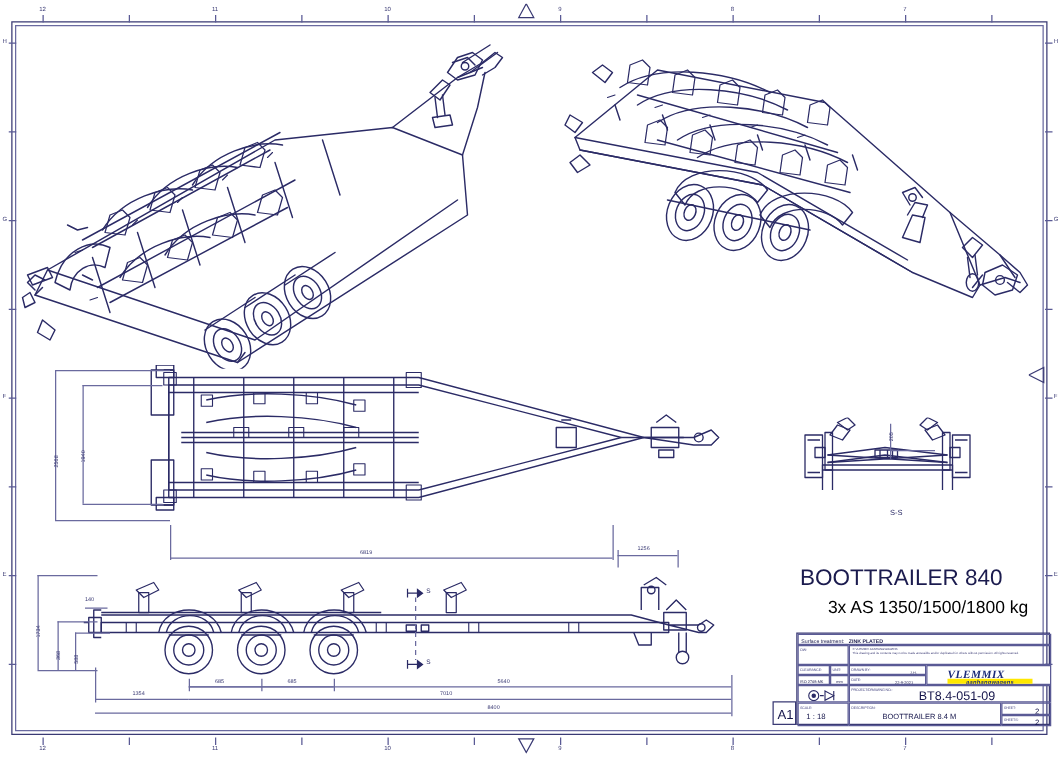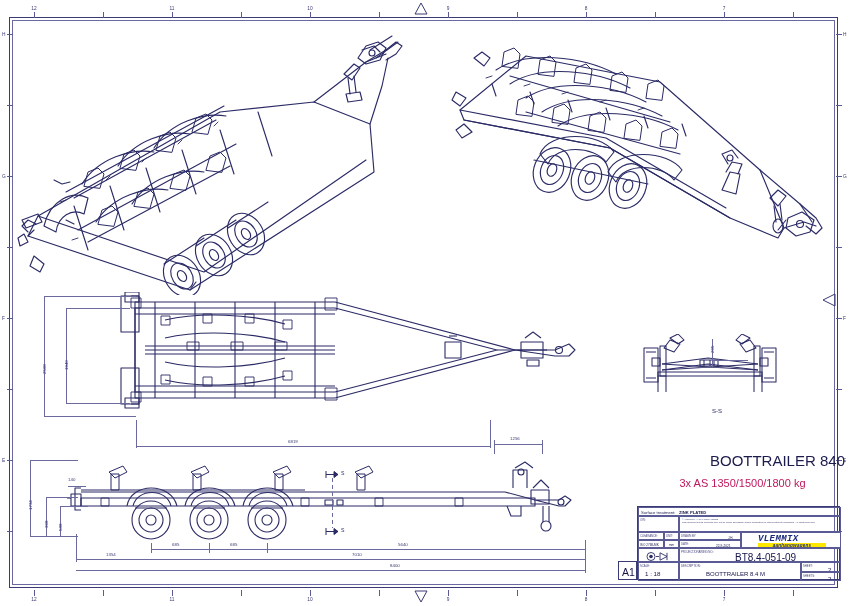--- a/index.html
+++ b/index.html
@@ -9,28 +9,28 @@
   
   #frame{position:absolute;left:9px;top:17px;width:829px;height:571px;border:1.6px solid #3a3a74;box-sizing:border-box;}
   #frame-inner{position:absolute;left:12px;top:20px;width:823px;height:565px;border:0.8px solid #6a6aa0;box-sizing:border-box;}
   .tickrow{position:absolute;left:0;width:849px;height:14px;font-size:4.6px;color:#4a4a84;}
   .tick{position:absolute;background:#5a5a95;width:1px;height:6px;}
   .ticklbl{position:absolute;font-size:4.8px;color:#3a3a74;transform:translateX(-50%);}
   .tickcol{position:absolute;top:0;height:606px;width:14px;font-size:4.6px;}
   .htick{position:absolute;background:#5a5a95;height:1px;width:6px;}
   .htlbl{position:absolute;font-size:4.8px;color:#3a3a74;transform:translateY(-50%);}
   
-  #bigtitle{position:absolute;left:640px;top:452px;width:205px;text-align:right;font-size:15px;font-weight:400;color:#1b1b4e;letter-spacing:0px;}
-  #subtitle{position:absolute;left:640px;top:477px;width:205px;text-align:center;font-size:11px;color:#be185d;}
+  #bigtitle{position:absolute;left:640px;top:452px;width:205px;text-align:left;font-size:18px;font-weight:400;color:#1b1b4e;letter-spacing:0px;}
+  #subtitle{position:absolute;left:640px;top:477px;width:205px;text-align:center;font-size:14px;color:#000000;}
   
   #tblock{position:absolute;left:637px;top:506px;width:203px;height:74px;border:0.9px solid #3a3a74;box-sizing:border-box;font-size:3.6px;color:#2b2b66;}
   #tblock .cell{position:absolute;box-sizing:border-box;border:0.6px solid #5a5a95;overflow:hidden;}
   #tblock .lbl{position:absolute;left:1px;top:0.5px;font-size:2.9px;color:#4a4a84;letter-spacing:-0.1px;}
   .valc{position:absolute;font-size:3.6px;color:#1b1b4e;}
-  #vlemmix{position:absolute;font-family:Liberation Mono, monospace;font-weight:bold;font-style:italic;font-size:9px;color:#1b2a78;letter-spacing:0.4px;}
+  #vlemmix{position:absolute;font-family:Liberation Serif, serif;font-weight:bold;font-style:italic;font-size:9px;color:#1b2a78;letter-spacing:0.4px;}
   #vlemsub{position:absolute;background:#ffe800;color:#1b2a78;font-style:italic;font-weight:bold;font-size:4.6px;text-align:center;letter-spacing:0.2px;}
   #dwgno{position:absolute;font-size:10px;color:#14144a;letter-spacing:0px;}
   #descval{position:absolute;font-size:6px;color:#14144a;}
   #scaleval{position:absolute;font-size:6.2px;color:#14144a;}
   #a1{position:absolute;font-size:10.5px;color:#14144a;}
   .shtnum{position:absolute;font-size:6.2px;color:#14144a;}
   
   .dim{position:absolute;font-size:4.4px;color:#3a3a74;white-space:nowrap;}
   .dimv{position:absolute;font-size:4.4px;color:#3a3a74;white-space:nowrap;transform-origin:0 0;transform:rotate(-90deg);}
   .dline{position:absolute;background:#6a6a9e;height:0.7px;}

